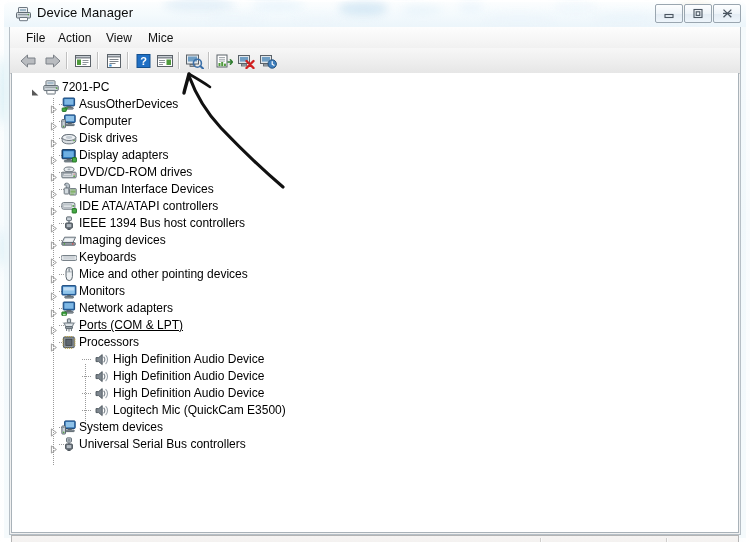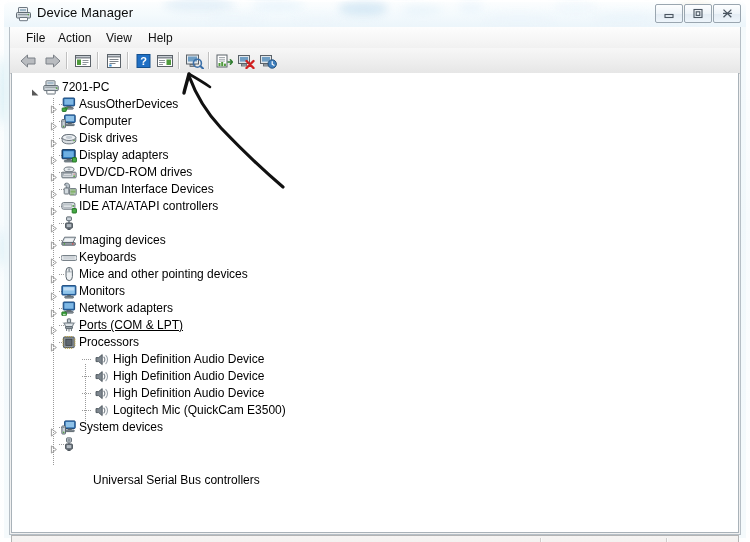--- a/index.html
+++ b/index.html
@@ -180,21 +180,21 @@
         </div>
       </div>
     </div>
 
     <div class="client">
 
       <div class="menubar">
         <span class="menuitem" style="left:11px;">File</span>
         <span class="menuitem" style="left:43px;">Action</span>
         <span class="menuitem" style="left:91px;">View</span>
-        <span class="menuitem" style="left:133px;">Help</span>
+        <span class="menuitem" style="left:133px;">Mice</span>
       </div>
 
       <div class="toolbar">
 
         <div class="tbbtn" style="left:8px;">
           <svg width="20" height="16" viewBox="0 0 20 16">
             <path d="M8.5 2 L2 8 L8.5 14 L8.5 11 L16 11 L16 5 L8.5 5 Z" fill="#b9bcc0" stroke="#7b8087" stroke-width="1" stroke-linejoin="round"></path>
           </svg>
         </div>
         <div class="tbbtn" style="left:31px;">
@@ -410,20 +410,21 @@
                   <path d="M2.4 0.9 L7.4 4.5 L2.4 8.1 Z" fill="none" stroke="#9d9d9d" stroke-width="1"></path>
                 </svg></span>
               <span class="doth" style="left: 47px; top: 8px; width: 5px;"></span>
               <span class="ico" style="left: 49px;"><svg width="16" height="15" viewBox="0 0 16 15">
       <rect x="5.6" y="0.9" width="4.8" height="3.6" rx="0.6" fill="#c9d1d8" stroke="#5d6870"></rect>
       <rect x="6.9" y="4.5" width="2.2" height="2.6" fill="#8d969d"></rect>
       <rect x="4.6" y="7" width="6.8" height="5.2" rx="0.8" fill="#6d767e" stroke="#4a535a"></rect>
       <rect x="5.8" y="8.1" width="4.4" height="3" fill="#aeb6bd"></rect>
       <rect x="6.4" y="12.2" width="3.2" height="1.8" rx="0.3" fill="#505860"></rect>
                 </svg></span>
+              <span class="lbl" style="left: 67px;">IEEE 1394 Bus host controllers</span>
             </div>
             <div class="row">
               <span class="tw" style="left: 37px;"><svg width="9" height="9" viewBox="0 0 9 9">
                   <path d="M2.4 0.9 L7.4 4.5 L2.4 8.1 Z" fill="none" stroke="#9d9d9d" stroke-width="1"></path>
                 </svg></span>
               <span class="doth" style="left: 47px; top: 8px; width: 5px;"></span>
               <span class="ico" style="left: 49px;"><svg width="16" height="15" viewBox="0 0 16 15">
       <path d="M0.9 9.6 L3.6 4.2 h11 L12 9.6 z" fill="#cfd6dc" stroke="#6b757d"></path>
       <path d="M4.4 5.4 h8.6 L11.4 8.6 h-8.6 z" fill="#eff2f4"></path>
       <rect x="0.9" y="9.6" width="13.4" height="2.6" rx="0.6" fill="#9aa3ab" stroke="#5d6870"></rect>
@@ -574,21 +575,21 @@
                 </svg></span>
               <span class="doth" style="left: 47px; top: 8px; width: 5px;"></span>
               <span class="ico" style="left: 49px;"><svg width="16" height="15" viewBox="0 0 16 15">
       <rect x="5.6" y="0.9" width="4.8" height="4.2" rx="0.6" fill="#c9d1d8" stroke="#5d6870"></rect>
       <rect x="6.7" y="2" width="2.6" height="2" fill="#8d969d"></rect>
       <rect x="6.9" y="5.1" width="2.2" height="2" fill="#8d969d"></rect>
       <rect x="4.6" y="7" width="6.8" height="5.2" rx="0.8" fill="#6d767e" stroke="#4a535a"></rect>
       <rect x="5.8" y="8.1" width="4.4" height="3" fill="#b3bbc2"></rect>
       <rect x="6.4" y="12.2" width="3.2" height="1.8" rx="0.3" fill="#4e565d"></rect>
                 </svg></span>
-              <span class="lbl" style="left: 81px; margin-top: 36px;">Universal Serial Bus controllers</span>
+              <span class="lbl" style="left: 67px;">Universal Serial Bus controllers</span>
             </div>
             <span class="dotv" style="left: 41px; top: 19px; height: 368px;"></span>
             <span class="dotv" style="left: 73px; top: 285px; height: 62px;"></span>
           </div>
       </div>
 
       <div class="statusbar">
         <span class="sbtext"></span>
         <div class="sbsep" style="left:528px;"></div>
         <div class="sbsep" style="left:654px;"></div>

